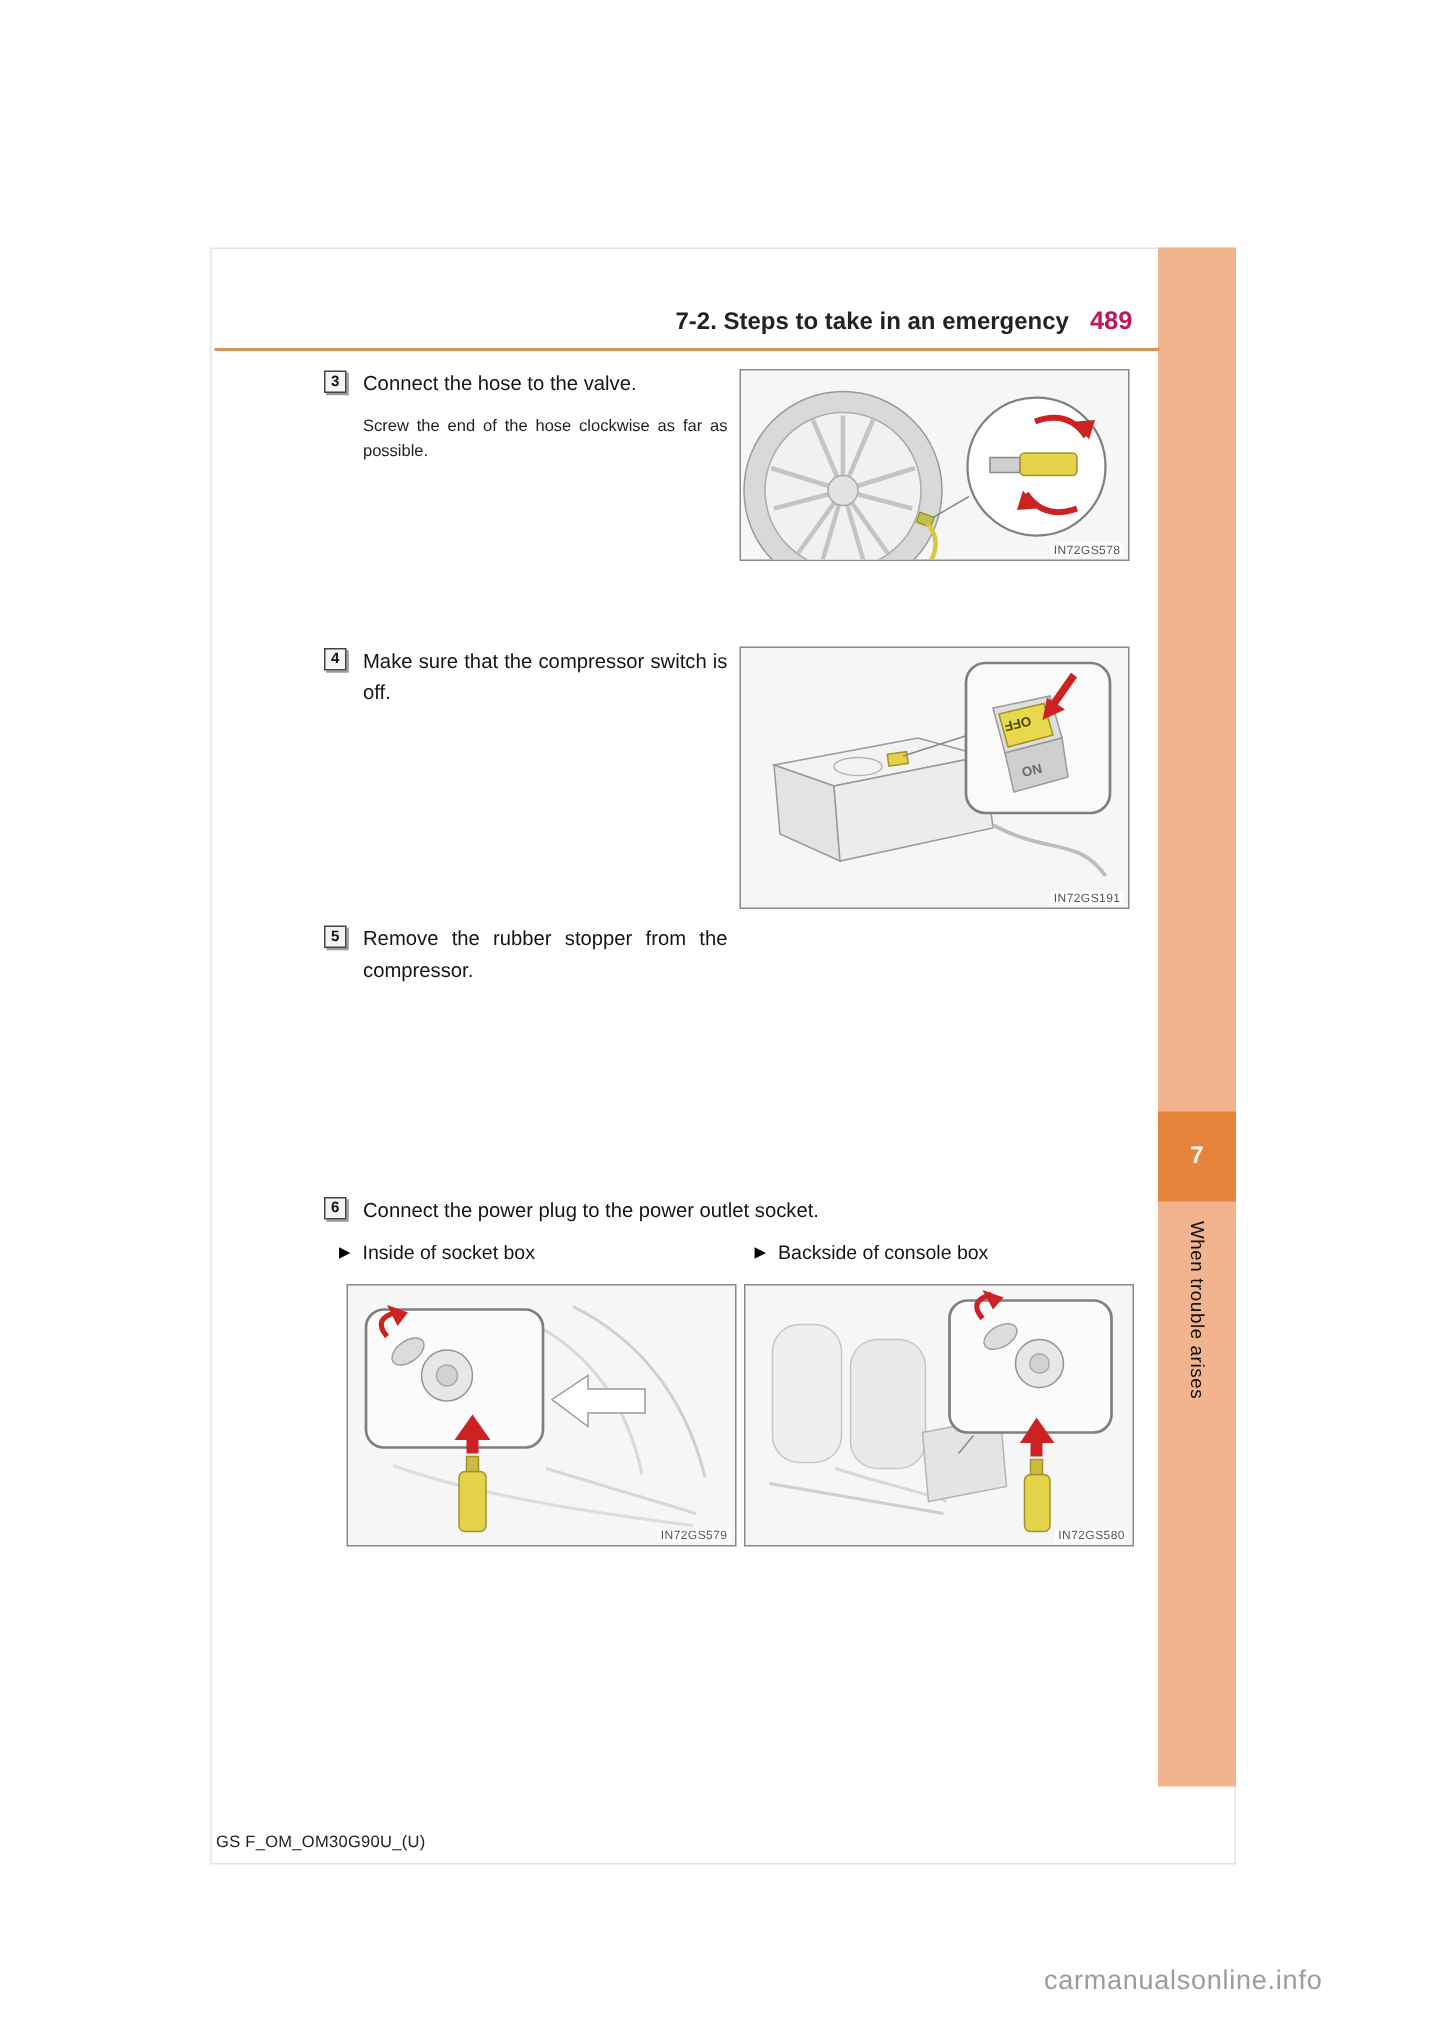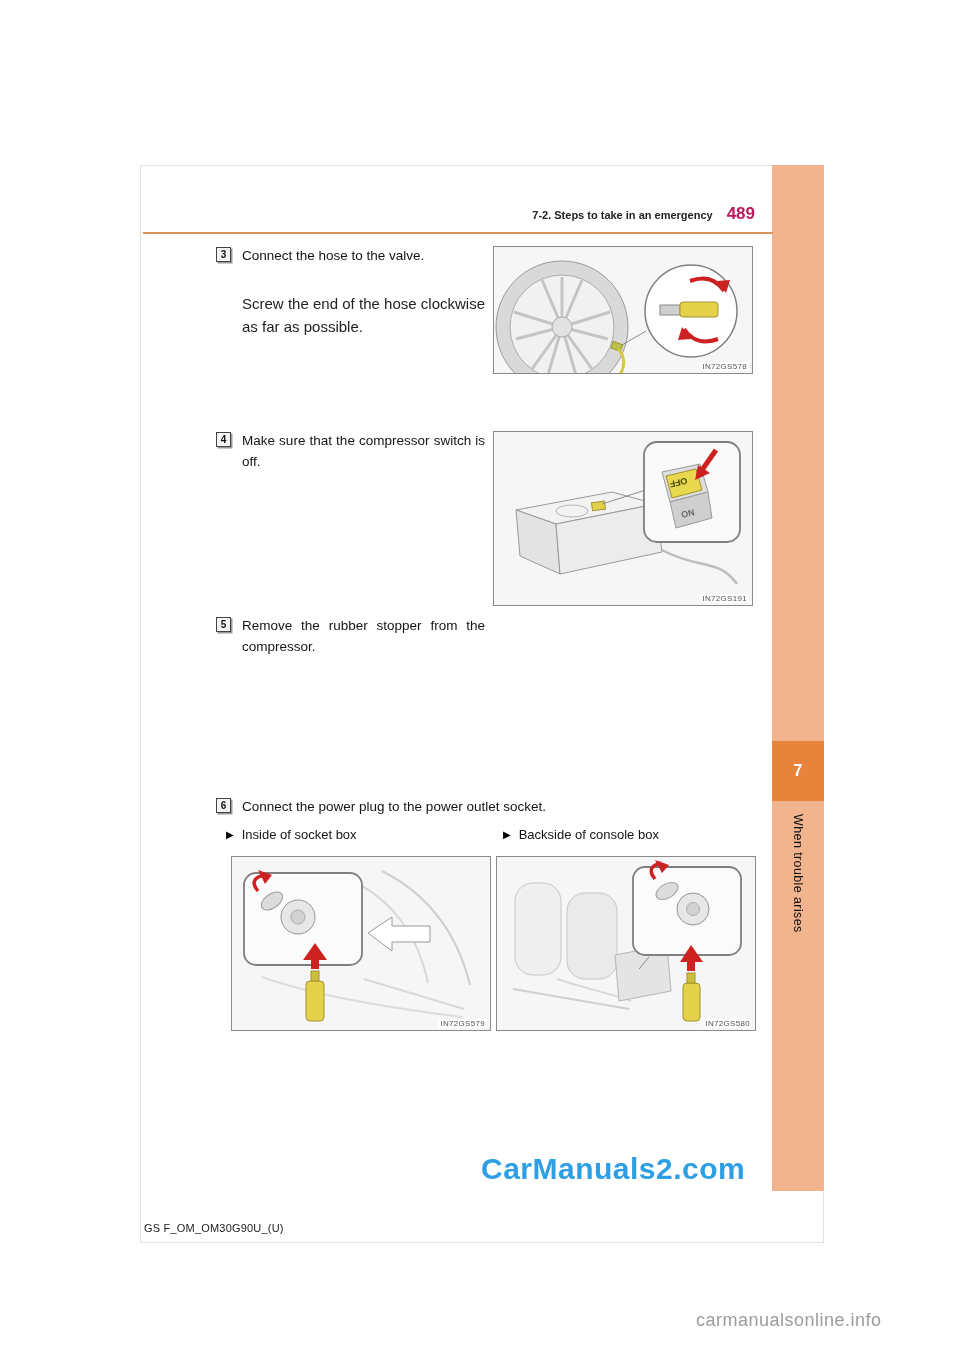--- a/index.html
+++ b/index.html
@@ -26,37 +26,37 @@
   .chapter-label {
     position:absolute; top:648px; right:18px;
     writing-mode:vertical-rl; font-size:12.5px; color:#111; letter-spacing:.4px;
     white-space:nowrap;
   }
   
   .header {
     position:absolute; top:38px; right:68px;
     display:flex; align-items:baseline; gap:14px;
   }
-  .header .section { font-size:11px; font-weight:bold; color:#222; }
+  .header .section { font-size:16px; font-weight:bold; color:#222; }
   .header .pagenum { font-size:17px; font-weight:bold; color:#be185d; }
   .header-line {
     position:absolute; top:66px; left:2px; width:630px; height:2px; background:#d99356;
   }
   
   .step { position:absolute; display:flex; align-items:flex-start; }
   .stepnum {
     flex:0 0 auto; width:15px; height:15px; margin:1px 11px 0 0;
     border:1px solid #444; background:#f4f4f4; box-shadow:1.5px 1.5px 0 #9a9a9a;
     font-size:10px; font-weight:bold; text-align:center; line-height:14px; color:#111;
   }
   .steptext { font-size:13.5px; line-height:1.55; color:#141414; }
   .wrap243 { width:243px; text-align:justify; }
   .stepdesc {
-    position:absolute; font-size:15px; line-height:1.55; color:#222;
-    width:243px; text-align:justify;margin-top:16px;
+    position:absolute; font-size:11px; line-height:1.55; color:#222;
+    width:243px; text-align:justify;
   }
   
   .figure {
     position:absolute; border:1px solid #8a8a8a; background:#f6f6f6; overflow:hidden;
   }
   .figure svg { display:block; }
   .figcode {
     position:absolute; right:3px; bottom:2px; font-size:8px; color:#555;
     background:rgba(255,255,255,.78); padding:0 2px; letter-spacing:.3px;
   }
@@ -210,19 +210,18 @@
       <path d="M158,22 q-10,-12 6,-16" fill="none" stroke="#cc2222" stroke-width="3.5"></path>
       <polygon points="172,8 158,3 165,16" fill="#cc2222"></polygon>
       <rect x="186" y="126" width="17" height="38" rx="4" fill="#e3d24a" stroke="#a3922c"></rect>
       <rect x="190" y="116" width="8" height="10" fill="#cdbd3e" stroke="#a3922c"></rect>
       <polygon points="194,88 183,105 206,105" fill="#cc2222"></polygon>
       <rect x="190" y="105" width="8" height="9" fill="#cc2222"></rect>
     </svg>
     <span class="figcode">IN72GS580</span>
   </div>
 
-  <div class="watermark-main">CarManuals2.com</div>
 
   <div class="doc-code">GS F_OM_OM30G90U_(U)</div>
 
 </div>
 
 <div class="watermark-site">carmanualsonline.info</div>
 
 </body></html>

